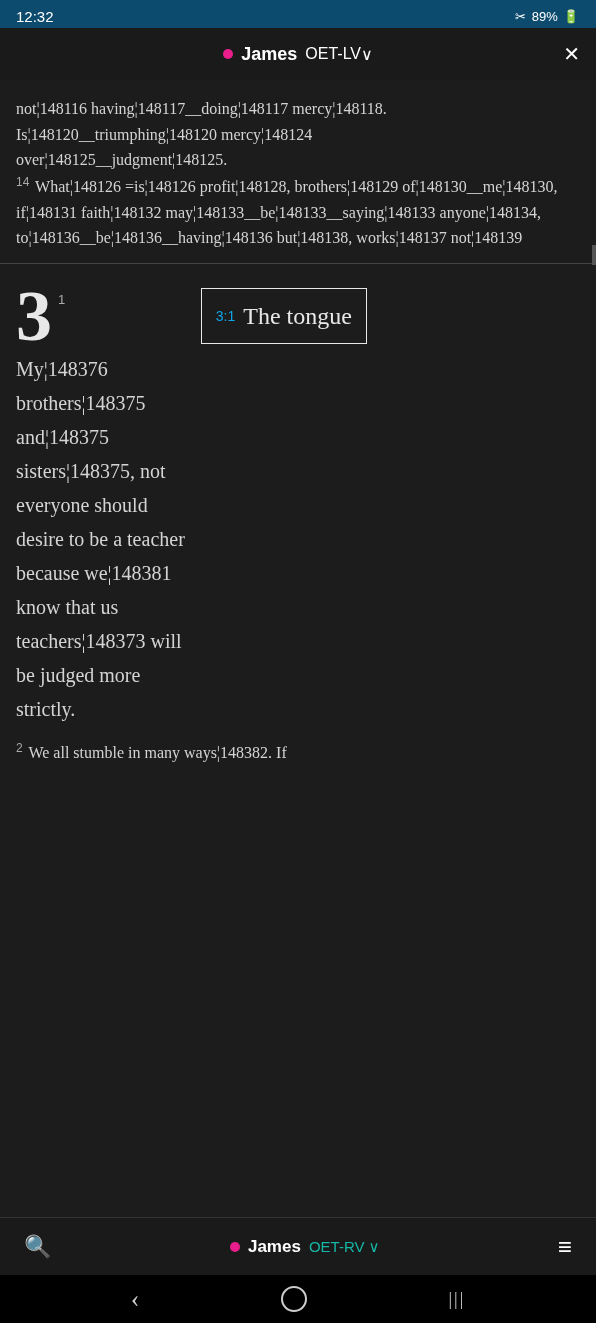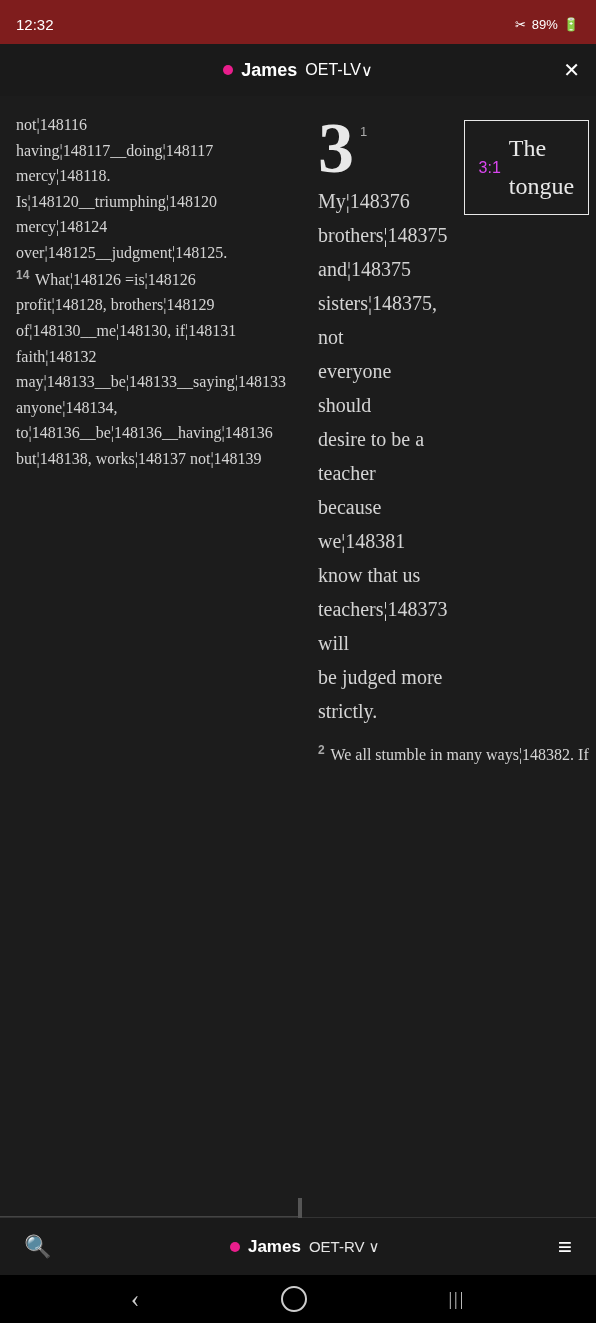--- a/index.html
+++ b/index.html
@@ -13,22 +13,22 @@
       flex-direction: column;
       position: relative;
     }
 
     
     .status-bar {
       display: flex;
       justify-content: space-between;
       align-items: center;
       padding: 8px 16px 4px;
-      background: #7f1d1d;
-      height: 44px;
+      background: #0c4a6e;
+      height: 28px;
     }
     .status-time {
       color: #fff;
       font-size: 15px;
       font-family: sans-serif;
       font-weight: 500;
     }
     .status-icons {
       display: flex;
       align-items: center;
@@ -83,38 +83,37 @@
       font-size: 20px;
       cursor: pointer;
       font-family: sans-serif;
     }
 
     
     .content-area {
       flex: 1;
       background: #1c1c1c;
       display: flex;
-      flex-direction: row;
+      flex-direction: column;
     }
 
     
     .text-block-top {
       padding: 16px 16px 12px;
       font-size: 16px;
       line-height: 1.6;
       color: #d4d4d4;
       border-bottom: 1px solid #444;
     }
     .verse-num {
       color: #aaa;
       font-size: 12px;
       vertical-align: super;
       font-family: sans-serif;
       margin-right: 2px;
-      font-weight: bold;
     }
 
     
     .text-block-bottom {
       padding: 16px 16px 12px;
       font-size: 16px;
       line-height: 1.6;
       color: #d4d4d4;
       flex: 1;
     }
@@ -136,22 +135,22 @@
 
     .section-heading-box {
       border: 1.5px solid #e8e8e8;
       padding: 8px 14px;
       display: inline-flex;
       align-items: center;
       gap: 8px;
       margin-bottom: 8px;
     }
     .section-heading-ref {
-      font-size: 16px;
-      color: #d946ef;
+      font-size: 14px;
+      color: #0ea5e9;
       font-family: sans-serif;
     }
     .section-heading-text {
       font-size: 24px;
       color: #e8e8e8;
       font-family: 'Georgia', serif;
     }
 
     .verse-text {
       font-size: 20px;
@@ -181,21 +180,21 @@
       align-items: center;
       gap: 8px;
     }
     .nav-book {
       color: #fff;
       font-size: 17px;
       font-weight: bold;
       font-family: sans-serif;
     }
     .nav-version {
-      color: #e5e5e5;
+      color: #14b8a6;
       font-size: 15px;
       font-family: sans-serif;
       display: flex;
       align-items: center;
       gap: 4px;
     }
 
     
     .system-nav {
       background: #000;

